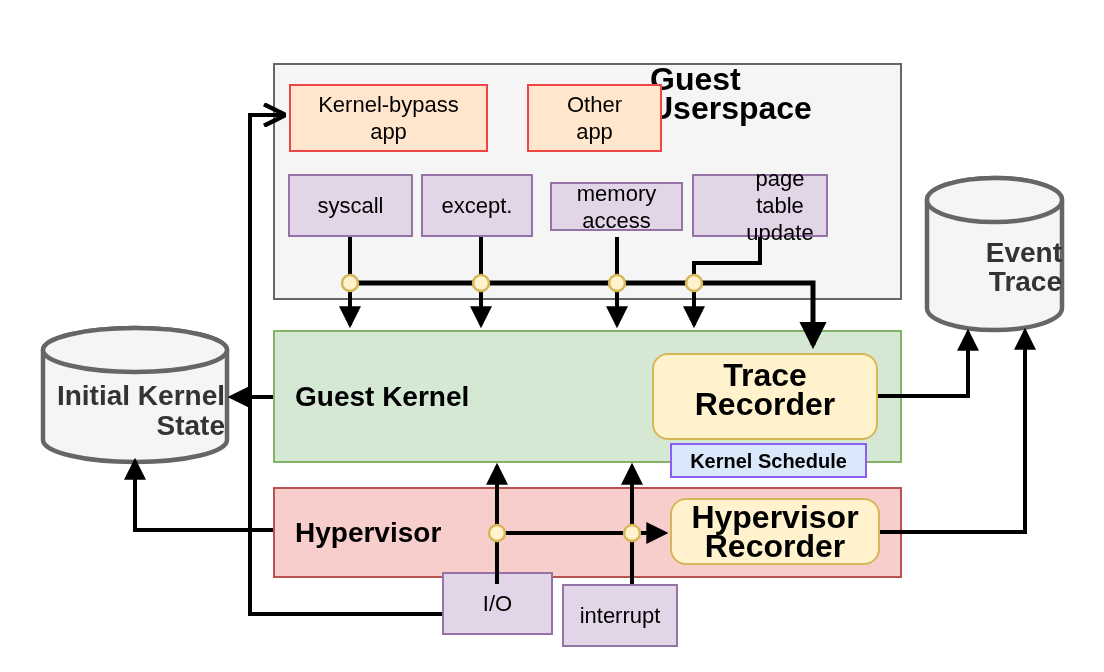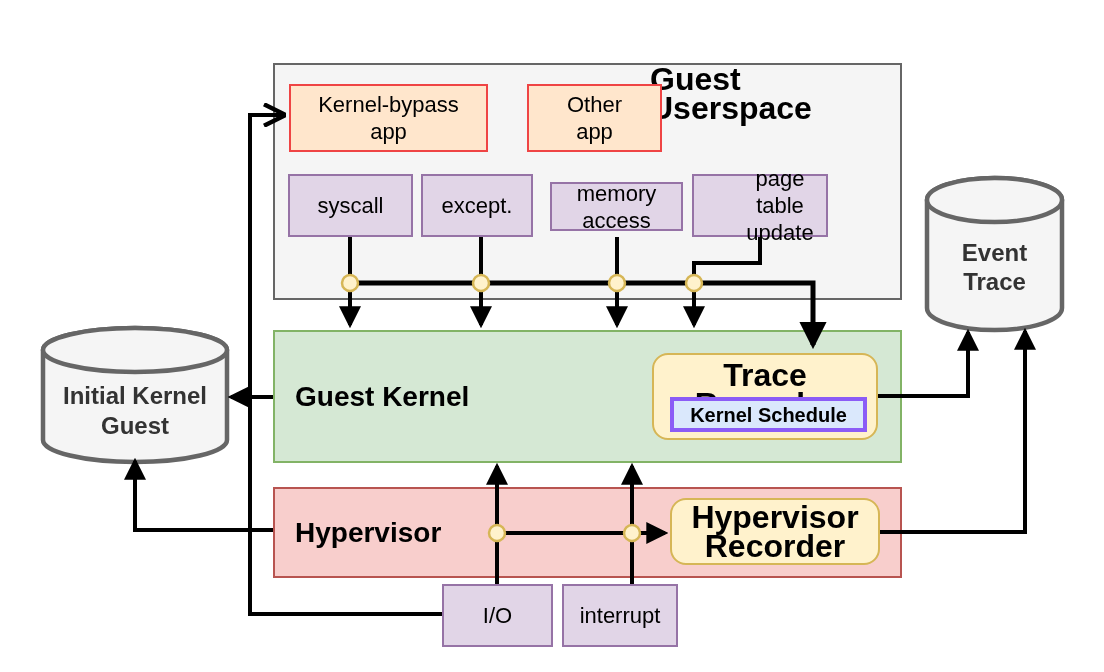--- a/index.html
+++ b/index.html
@@ -11,28 +11,28 @@
   .box{
     position:absolute;box-sizing:border-box;
     display:flex;flex-direction:column;align-items:center;justify-content:center;
     text-align:center;
   }
   .orange{background:#FFE6CC;border:2px solid #ef4444;}
   .purple{background:#E1D5E7;border:2px solid #9673A6;}
   .green {background:#D5E8D4;border:2px solid #82B366;}
   .red   {background:#F8CECC;border:2px solid #B85450;}
   .yellow{background:#FFF2CC;border:2px solid #D6B656;border-radius:16px;}
-  .blue  {background:#DAE8FC;border:4px solid #8b5cf6;}
+  .blue  {background:#DAE8FC;border:2px solid #8b5cf6;margin-top:46px;}
   .grayframe{background:#F5F5F5;border:2px solid #666666;}
   .t22{font-size:22px;line-height:27px;}
   .t24b{font-size:32px;line-height:29px;font-weight:bold;}
   .t28b{font-size:28px;line-height:32px;font-weight:bold;}
   .t20b{font-size:20px;line-height:24px;font-weight:bold;}
-  .cyl-label{position:absolute;text-align:center;color:#333;font-weight:bold;
-    font-size:24px;line-height:30px;}
+  .cyl-label{position:absolute;text-align:right;color:#333;font-weight:bold;
+    font-size:28px;line-height:30px;}
   .side-label{position:absolute;display:flex;align-items:center;}
 </style>
 </head>
 <body>
 
 <div class="stage">
 
   <svg class="layer" width="1104" height="672">
     <g>
       <path d="M43,350 A92,22 0 0 1 227,350 L227,440 A92,22 0 0 1 43,440 Z" fill="#F5F5F5" stroke="#666666" stroke-width="4.5"></path>
@@ -86,30 +86,30 @@
   </div>
 
   <div class="box red" style="left:273px;top:487px;width:629px;height:91px;"></div>
   <div class="side-label t28b" style="left:295px;top:487px;height:91px;">Hypervisor</div>
 
   <div class="box yellow t24b" style="left:670px;top:498px;width:210px;height:67px;">
     <span>Hypervisor</span>
     <span>Recorder</span>
   </div>
 
-  <div class="box purple t22" style="left:442px;top:584px;width:111px;height:63px;">
+  <div class="box purple t22" style="left:442px;top:572px;width:111px;height:63px;">
     <span>I/O</span>
   </div>
   <div class="box purple t22" style="left:562px;top:584px;width:116px;height:63px;">
     <span>interrupt</span>
   </div>
 
   <div class="cyl-label" style="left:45px;top:381px;width:180px;">
     <span style="display:block">Initial Kernel</span>
-    <span style="display:block">Guest</span>
+    <span style="display:block">State</span>
   </div>
   <div class="cyl-label" style="left:927px;top:238px;width:135px;line-height:29px;">
     <span style="display:block">Event</span>
     <span style="display:block">Trace</span>
   </div>
 
   <svg class="layer" width="1104" height="672">
     <defs>
       <marker id="ah" viewBox="0 0 10 10" refX="8.5" refY="5" markerWidth="5.5" markerHeight="5.5" orient="auto">
         <path d="M0,0 L10,5 L0,10 Z" fill="#000"></path>

